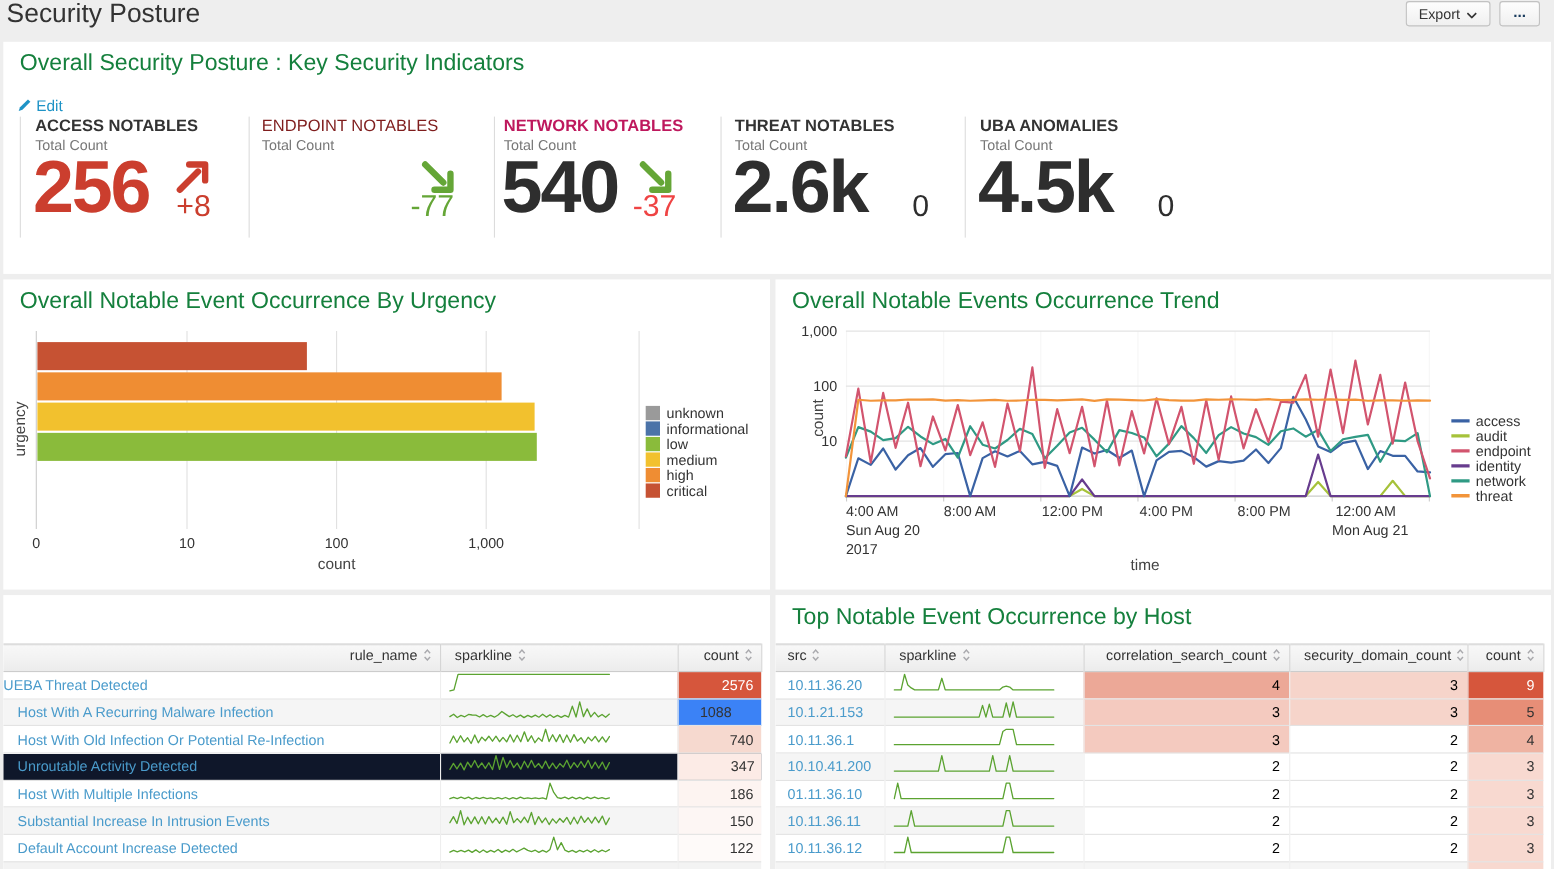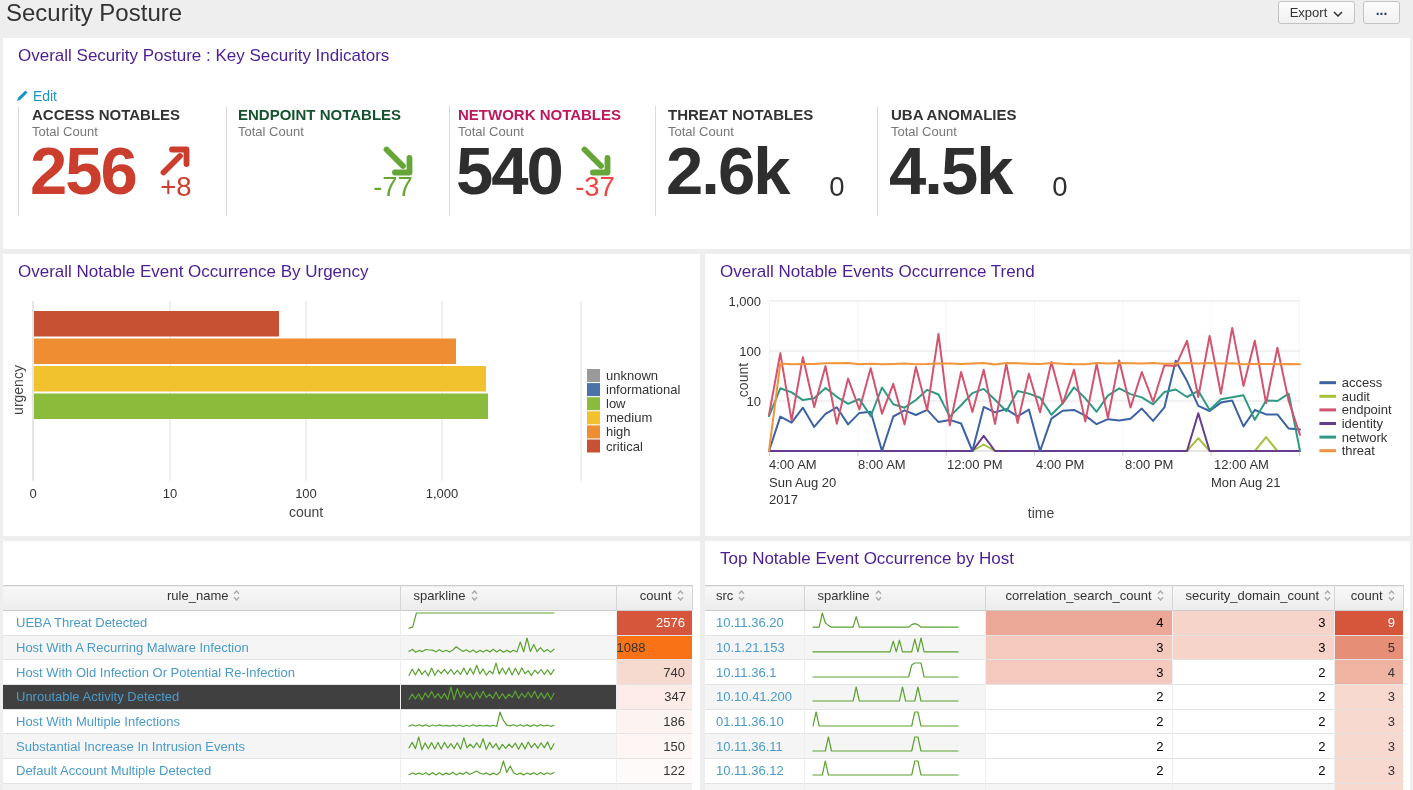--- a/index.html
+++ b/index.html
@@ -1,18 +1,18 @@
 <!DOCTYPE html>
 <html><head>
 <meta charset="utf-8">
 <style>
 * { margin:0; padding:0; box-sizing:border-box; }
 body { width:1413px; height:790px; background:#eeeeee; font-family:"Liberation Sans", sans-serif; overflow:hidden; position:relative; }
 .panel { position:absolute; background:#fff; }
-.ptitle { position:absolute; left:15px; top:8px; font-size:17px; color:#4c1d95; }
+.ptitle { position:absolute; left:15px; top:8px; font-size:21px; color:#15803d; }
 </style>
 </head>
 <body>
 <div style="position:absolute;left:6px;top:-1px;font-size:24px;color:#333">Security Posture</div>
 <div style="position:absolute;left:1278px;top:1px;width:77px;height:23px;background:linear-gradient(#fdfdfd,#f0f0f0);border:1px solid #c2c2c2;border-radius:3px;font-size:13px;color:#333;text-align:center;line-height:21px">Export<svg width="10" height="6" viewBox="0 0 10 6" style="margin-left:6px">
       <path d="M1 1 L5 5 L9 1" stroke="#333" stroke-width="1.5" fill="none"></path>
     </svg></div>
 <div style="position:absolute;left:1363px;top:1px;width:37px;height:23px;background:linear-gradient(#fdfdfd,#f0f0f0);border:1px solid #c2c2c2;border-radius:3px;font-size:14px;font-weight:bold;color:#1a3c5e;text-align:center;line-height:17px">...</div>
 
 <div class="panel" style="left:3px;top:38px;width:1407px;height:211px">
@@ -24,21 +24,21 @@
 <div style="position:absolute;left:17.8px;top:106px;width:1px;height:110px;background:#dcdcdc"></div>
 <div style="position:absolute;left:32px;top:106px;font-size:15px;font-weight:bold;color:#333">ACCESS NOTABLES</div>
 <div style="position:absolute;left:32px;top:124px;font-size:13px;color:#777">Total Count</div>
 <div style="position:absolute;left:30px;top:147px;font-size:67px;line-height:48px;font-weight:bold;color:#cb3e2e;letter-spacing:-2px">256</div>
 <div style="position:absolute;left:160px;top:146px"><svg width="32" height="30" viewBox="0 0 32 30">
           <path d="M3.5 26.5 L20 10" stroke="#cb3e2e" stroke-width="5.8" fill="none" stroke-linecap="round"></path>
           <path d="M12 3.5 L26.5 3.5 L26.5 18" stroke="#cb3e2e" stroke-width="5.8" fill="none" stroke-linecap="round" stroke-linejoin="round"></path>
         </svg></div>
 <div style="position:absolute;left:136px;top:176px;width:80px;text-align:center;font-size:27.5px;line-height:22px;color:#cb3e2e">+8</div>
 <div style="position:absolute;left:226px;top:106px;width:1px;height:110px;background:#dcdcdc"></div>
-<div style="position:absolute;left:238px;top:106px;font-size:15px;font-weight:bold;color:#14532d">ENDPOINT NOTABLES</div>
+<div style="position:absolute;left:238px;top:106px;font-size:15px;font-weight:normal;color:#7f1d1d">ENDPOINT NOTABLES</div>
 <div style="position:absolute;left:238px;top:124px;font-size:13px;color:#777">Total Count</div>
 <div style="position:absolute;left:383px;top:146px"><svg width="32" height="30" viewBox="0 0 32 30">
           <path d="M3.5 3.5 L20 20" stroke="#65a637" stroke-width="5.8" fill="none" stroke-linecap="round"></path>
           <path d="M12 26.5 L26.5 26.5 L26.5 12" stroke="#65a637" stroke-width="5.8" fill="none" stroke-linecap="round" stroke-linejoin="round"></path>
         </svg></div>
 <div style="position:absolute;left:353px;top:176px;width:80px;text-align:center;font-size:27.5px;line-height:22px;color:#65a637">-77</div>
 <div style="position:absolute;left:449px;top:106px;width:1px;height:110px;background:#dcdcdc"></div>
 <div style="position:absolute;left:458px;top:106px;font-size:15px;font-weight:bold;color:#be185d">NETWORK NOTABLES</div>
 <div style="position:absolute;left:458px;top:124px;font-size:13px;color:#777">Total Count</div>
 <div style="position:absolute;left:456px;top:147px;font-size:67px;line-height:48px;font-weight:bold;color:#2e2e2e;letter-spacing:-2px">540</div>
@@ -146,55 +146,55 @@
       <text x="636.7" y="187.6" font-size="13" fill="#333">network</text>
       <line x1="614.4" y1="196.7" x2="631" y2="196.7" stroke="#f2943a" stroke-width="3"></line>
       <text x="636.7" y="201.2" font-size="13" fill="#333">threat</text>
     </svg>
 </div>
 
 <div class="panel" style="left:3px;top:541px;width:697px;height:249px;overflow:hidden">
   <table style="position:absolute;left:0;top:44px;border-collapse:collapse;table-layout:fixed;width:689px;font-size:13px">
       <tbody>
         <tr style="height:25px;background:linear-gradient(#f8f8f8,#ececec);color:#333;border-top:1px solid #ccc;border-bottom:1px solid #ccc">
-          <th style="width:397px;text-align:center;padding:0 8px 0 13px;font-weight:normal;border-right:1px solid #d5d5d5;padding-bottom:5px;white-space:nowrap;">rule_name<svg width="7" height="11" viewBox="0 0 7 11" style="vertical-align:-1px;margin-left:5px">
+          <th style="width:397px;text-align:right;padding:0 8px 0 13px;font-weight:normal;border-right:1px solid #d5d5d5;padding-bottom:5px;white-space:nowrap;">rule_name<svg width="7" height="11" viewBox="0 0 7 11" style="vertical-align:-1px;margin-left:5px">
               <path d="M1 3.8 L3.5 1 L6 3.8" stroke="#a9a9ad" stroke-width="1.3" fill="none"></path>
               <path d="M1 7.2 L3.5 10 L6 7.2" stroke="#a9a9ad" stroke-width="1.3" fill="none"></path>
             </svg></th>
           <th style="width:216px;text-align:left;padding:0 8px 0 13px;font-weight:normal;border-right:1px solid #d5d5d5;padding-bottom:5px;white-space:nowrap;">sparkline<svg width="7" height="11" viewBox="0 0 7 11" style="vertical-align:-1px;margin-left:5px">
               <path d="M1 3.8 L3.5 1 L6 3.8" stroke="#a9a9ad" stroke-width="1.3" fill="none"></path>
               <path d="M1 7.2 L3.5 10 L6 7.2" stroke="#a9a9ad" stroke-width="1.3" fill="none"></path>
             </svg></th>
           <th style="width:76px;text-align:right;padding:0 8px 0 13px;font-weight:normal;border-right:1px solid #d5d5d5;padding-bottom:5px;white-space:nowrap;">count<svg width="7" height="11" viewBox="0 0 7 11" style="vertical-align:-1px;margin-left:5px">
               <path d="M1 3.8 L3.5 1 L6 3.8" stroke="#a9a9ad" stroke-width="1.3" fill="none"></path>
               <path d="M1 7.2 L3.5 10 L6 7.2" stroke="#a9a9ad" stroke-width="1.3" fill="none"></path>
             </svg></th>
         </tr>
         <tr style="height:24.7px;background:#ffffff;border-bottom:1px solid #e3e3e3">
-          <td style="padding-left:13px;color:#4a9bcb;border-right:1px solid #eee;white-space:nowrap;overflow:hidden">UEBA Threat Detected</td>
+          <td style="color:#4a9bcb;border-right:1px solid #eee;white-space:nowrap;overflow:hidden">UEBA Threat Detected</td>
           <td style="padding-left:7px;border-right:1px solid #eee"><svg width="147" height="20" viewBox="0 0 147 20">
               <polyline points="1.0,17.1 4.7,16.2 8.4,2.0 12.2,2.0 15.9,2.0 19.6,2.0 23.3,2.0 27.0,2.0 30.7,2.0 34.5,2.0 38.2,2.0 41.9,2.0 45.6,2.0 49.3,2.0 53.1,2.0 56.8,2.0 60.5,2.0 64.2,2.0 67.9,2.0 71.6,2.0 75.4,2.0 79.1,2.0 82.8,2.0 86.5,2.0 90.2,2.0 93.9,2.0 97.7,2.0 101.4,2.0 105.1,2.0 108.8,2.0 112.5,2.0 116.3,2.0 120.0,2.0 123.7,2.0 127.4,2.0 131.1,2.0 134.8,2.0 138.6,2.0 142.3,2.0 146.0,2.0" fill="none" stroke="#5ba331" stroke-width="1.2" stroke-opacity="1.0" stroke-linejoin="round" stroke-linecap="round"></polyline>
             </svg></td>
           <td style="text-align:right;padding-right:7px;background:#d6563c;color:#fff">2576</td>
         </tr>
         <tr style="height:24.7px;background:#f5f5f5;border-bottom:1px solid #e3e3e3">
           <td style="padding-left:13px;color:#4a9bcb;border-right:1px solid #eee;white-space:nowrap;overflow:hidden">Host With A Recurring Malware Infection</td>
           <td style="padding-left:7px;border-right:1px solid #eee"><svg width="147" height="20" viewBox="0 0 147 20">
               <polyline points="1.0,15.5 4.4,13.3 7.7,16.3 11.1,14.4 14.5,15.6 17.9,13.5 21.2,14.0 24.6,14.1 28.0,15.8 31.3,13.7 34.7,15.8 38.1,14.3 41.5,16.0 44.8,14.0 48.2,10.8 51.6,13.2 55.0,15.5 58.3,13.8 61.7,16.0 65.1,14.1 68.4,16.4 71.8,14.4 75.2,16.0 78.6,14.1 81.9,16.0 85.3,13.3 88.7,15.9 92.0,13.8 95.4,16.2 98.8,14.4 102.2,16.1 105.5,14.3 108.9,15.9 112.3,6.0 115.7,15.8 119.0,2.0 122.4,15.5 125.8,8.4 129.1,15.7 132.5,11.6 135.9,15.7 139.3,13.5 142.6,16.1 146.0,13.2" fill="none" stroke="#5ba331" stroke-width="1.2" stroke-opacity="1.0" stroke-linejoin="round" stroke-linecap="round"></polyline>
             </svg></td>
-          <td style="text-align:left;padding-right:7px;background:#f97316;color:#333">1088</td>
+          <td style="text-align:center;padding-right:7px;background:#3b82f6;color:#333">1088</td>
         </tr>
         <tr style="height:24.7px;background:#ffffff;border-bottom:1px solid #e3e3e3">
           <td style="padding-left:13px;color:#4a9bcb;border-right:1px solid #eee;white-space:nowrap;overflow:hidden">Host With Old Infection Or Potential Re-Infection</td>
           <td style="padding-left:7px;border-right:1px solid #eee"><svg width="147" height="20" viewBox="0 0 147 20">
               <polyline points="1.0,14.4 4.2,8.1 7.4,14.0 10.7,7.9 13.9,13.4 17.1,9.7 20.3,14.9 23.6,7.1 26.8,14.3 30.0,9.1 33.2,12.4 36.4,8.3 39.7,12.8 42.9,8.3 46.1,13.3 49.3,9.4 52.6,13.4 55.8,7.0 59.0,13.6 62.2,7.4 65.4,13.3 68.7,4.3 71.9,13.0 75.1,7.9 78.3,14.2 81.6,9.8 84.8,12.8 88.0,2.0 91.2,13.1 94.4,7.0 97.7,13.2 100.9,6.8 104.1,14.0 107.3,7.2 110.6,13.8 113.8,6.8 117.0,12.7 120.2,9.6 123.4,14.6 126.7,9.2 129.9,12.5 133.1,8.5 136.3,13.4 139.6,8.9 142.8,13.7 146.0,8.6" fill="none" stroke="#5ba331" stroke-width="1.2" stroke-opacity="1.0" stroke-linejoin="round" stroke-linecap="round"></polyline>
             </svg></td>
           <td style="text-align:right;padding-right:7px;background:#f6d9cf;color:#333">740</td>
         </tr>
-        <tr style="height:24.7px;background:#404040;border-bottom:1px solid #e3e3e3">
+        <tr style="height:24.7px;background:#0f172a;border-bottom:1px solid #e3e3e3">
           <td style="padding-left:13px;color:#4a9bcb;border-right:1px solid #eee;white-space:nowrap;overflow:hidden">Unroutable Activity Detected</td>
           <td style="padding-left:7px;border-right:1px solid #eee"><svg width="147" height="20" viewBox="0 0 147 20">
               <polyline points="1.0,14.4 4.2,9.0 7.4,14.0 10.7,8.8 13.9,14.9 17.1,7.9 20.3,12.5 23.6,6.4 26.8,12.9 30.0,8.6 33.2,13.6 36.4,8.4 39.7,14.6 42.9,2.0 46.1,14.5 49.3,3.5 52.6,12.7 55.8,6.4 59.0,12.8 62.2,8.7 65.4,14.2 68.7,7.0 71.9,13.0 75.1,6.2 78.3,12.6 81.6,9.1 84.8,13.4 88.0,6.9 91.2,13.7 94.4,8.7 97.7,13.7 100.9,9.1 104.1,12.4 107.3,6.1 110.6,13.5 113.8,8.3 117.0,12.5 120.2,7.3 123.4,12.6 126.7,6.2 129.9,13.6 133.1,7.9 136.3,13.4 139.6,7.8 142.8,14.6 146.0,8.3" fill="none" stroke="#5ba331" stroke-width="1.2" stroke-opacity="1.0" stroke-linejoin="round" stroke-linecap="round"></polyline>
             </svg></td>
           <td style="text-align:right;padding-right:6px;background:#fcebe6;color:#333">347</td>
         </tr>
         <tr style="height:24.7px;background:#ffffff;border-bottom:1px solid #e3e3e3">
           <td style="padding-left:13px;color:#4a9bcb;border-right:1px solid #eee;white-space:nowrap;overflow:hidden">Host With Multiple Infections</td>
           <td style="padding-left:7px;border-right:1px solid #eee"><svg width="147" height="20" viewBox="0 0 147 20">
               <polyline points="1.0,16.1 4.4,14.8 7.7,16.0 11.1,14.7 14.5,16.1 17.9,14.7 21.2,16.5 24.6,15.0 28.0,16.0 31.3,14.9 34.7,16.0 38.1,15.3 41.5,16.2 44.8,15.2 48.2,16.2 51.6,15.0 55.0,16.5 58.3,15.2 61.7,16.3 65.1,14.7 68.4,16.1 71.8,15.3 75.2,16.0 78.6,15.3 81.9,16.1 85.3,15.3 88.7,16.5 92.0,2.0 95.4,10.4 98.8,15.2 102.2,15.9 105.5,14.7 108.9,16.3 112.3,14.7 115.7,16.2 119.0,14.9 122.4,16.4 125.8,14.7 129.1,16.1 132.5,14.7 135.9,16.0 139.3,15.2 142.6,16.3 146.0,15.3" fill="none" stroke="#5ba331" stroke-width="1.2" stroke-opacity="1.0" stroke-linejoin="round" stroke-linecap="round"></polyline>
@@ -202,21 +202,21 @@
           <td style="text-align:right;padding-right:7px;background:#fdf4f1;color:#333">186</td>
         </tr>
         <tr style="height:24.7px;background:#f5f5f5;border-bottom:1px solid #e3e3e3">
           <td style="padding-left:13px;color:#4a9bcb;border-right:1px solid #eee;white-space:nowrap;overflow:hidden">Substantial Increase In Intrusion Events</td>
           <td style="padding-left:7px;border-right:1px solid #eee"><svg width="147" height="20" viewBox="0 0 147 20">
               <polyline points="1.0,12.9 4.2,7.4 7.4,13.6 10.7,2.0 13.9,14.8 17.1,7.9 20.3,13.7 23.6,7.6 26.8,13.9 30.0,7.5 33.2,14.1 36.4,7.4 39.7,13.0 42.9,8.7 46.1,13.5 49.3,7.8 52.6,14.3 55.8,2.8 59.0,12.9 62.2,9.2 65.4,12.9 68.7,7.8 71.9,12.8 75.1,3.6 78.3,14.6 81.6,7.4 84.8,12.9 88.0,8.6 91.2,14.6 94.4,9.4 97.7,13.3 100.9,9.1 104.1,12.5 107.3,8.1 110.6,14.3 113.8,7.9 117.0,13.9 120.2,7.0 123.4,12.6 126.7,8.4 129.9,13.3 133.1,7.8 136.3,12.9 139.6,6.9 142.8,14.7 146.0,8.8" fill="none" stroke="#5ba331" stroke-width="1.2" stroke-opacity="1.0" stroke-linejoin="round" stroke-linecap="round"></polyline>
             </svg></td>
           <td style="text-align:right;padding-right:7px;background:#fdf6f4;color:#333">150</td>
         </tr>
         <tr style="height:24.7px;background:#ffffff;border-bottom:1px solid #e3e3e3">
-          <td style="padding-left:13px;color:#4a9bcb;border-right:1px solid #eee;white-space:nowrap;overflow:hidden">Default Account Multiple Detected</td>
+          <td style="padding-left:13px;color:#4a9bcb;border-right:1px solid #eee;white-space:nowrap;overflow:hidden">Default Account Increase Detected</td>
           <td style="padding-left:7px;border-right:1px solid #eee"><svg width="147" height="20" viewBox="0 0 147 20">
               <polyline points="1.0,15.7 4.4,14.0 7.7,15.4 11.1,14.1 14.5,15.5 17.9,13.8 21.2,15.9 24.6,13.6 28.0,16.0 31.3,13.7 34.7,15.9 38.1,14.1 41.5,15.6 44.8,13.2 48.2,15.9 51.6,13.9 55.0,15.4 58.3,13.1 61.7,15.5 65.1,13.7 68.4,12.0 71.8,14.1 75.2,15.2 78.6,13.9 81.9,15.9 85.3,14.1 88.7,15.7 92.0,13.2 95.4,2.0 98.8,13.5 102.2,7.0 105.5,13.8 108.9,15.5 112.3,14.1 115.7,15.9 119.0,14.0 122.4,15.4 125.8,13.7 129.1,15.7 132.5,13.5 135.9,15.6 139.3,13.8 142.6,15.3 146.0,13.4" fill="none" stroke="#5ba331" stroke-width="1.2" stroke-opacity="1.0" stroke-linejoin="round" stroke-linecap="round"></polyline>
             </svg></td>
           <td style="text-align:right;padding-right:7px;background:#fefaf9;color:#333">122</td>
         </tr>
         <tr style="height:24.7px;background:#f3f3f3;border-bottom:1px solid #e3e3e3">
           <td style="border-right:1px solid #eee"></td>
           <td style="border-right:1px solid #eee"></td>
           <td></td>
         </tr>

